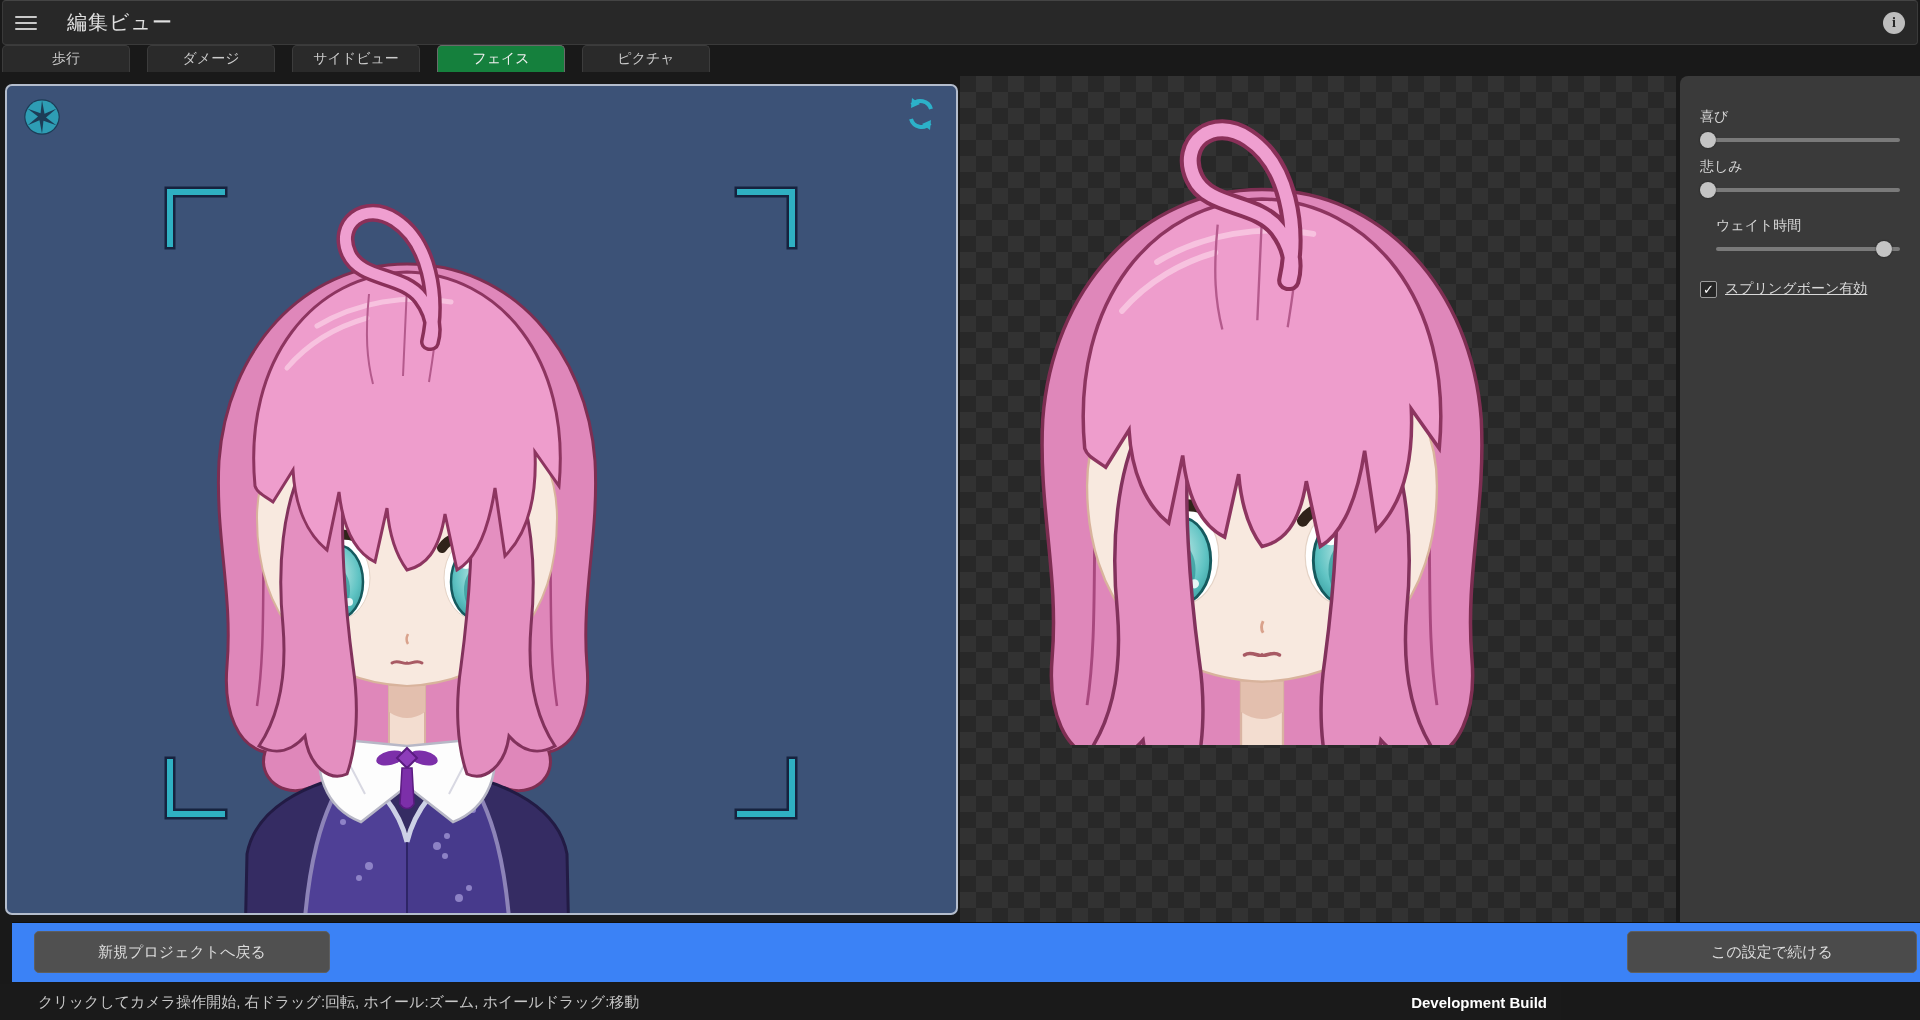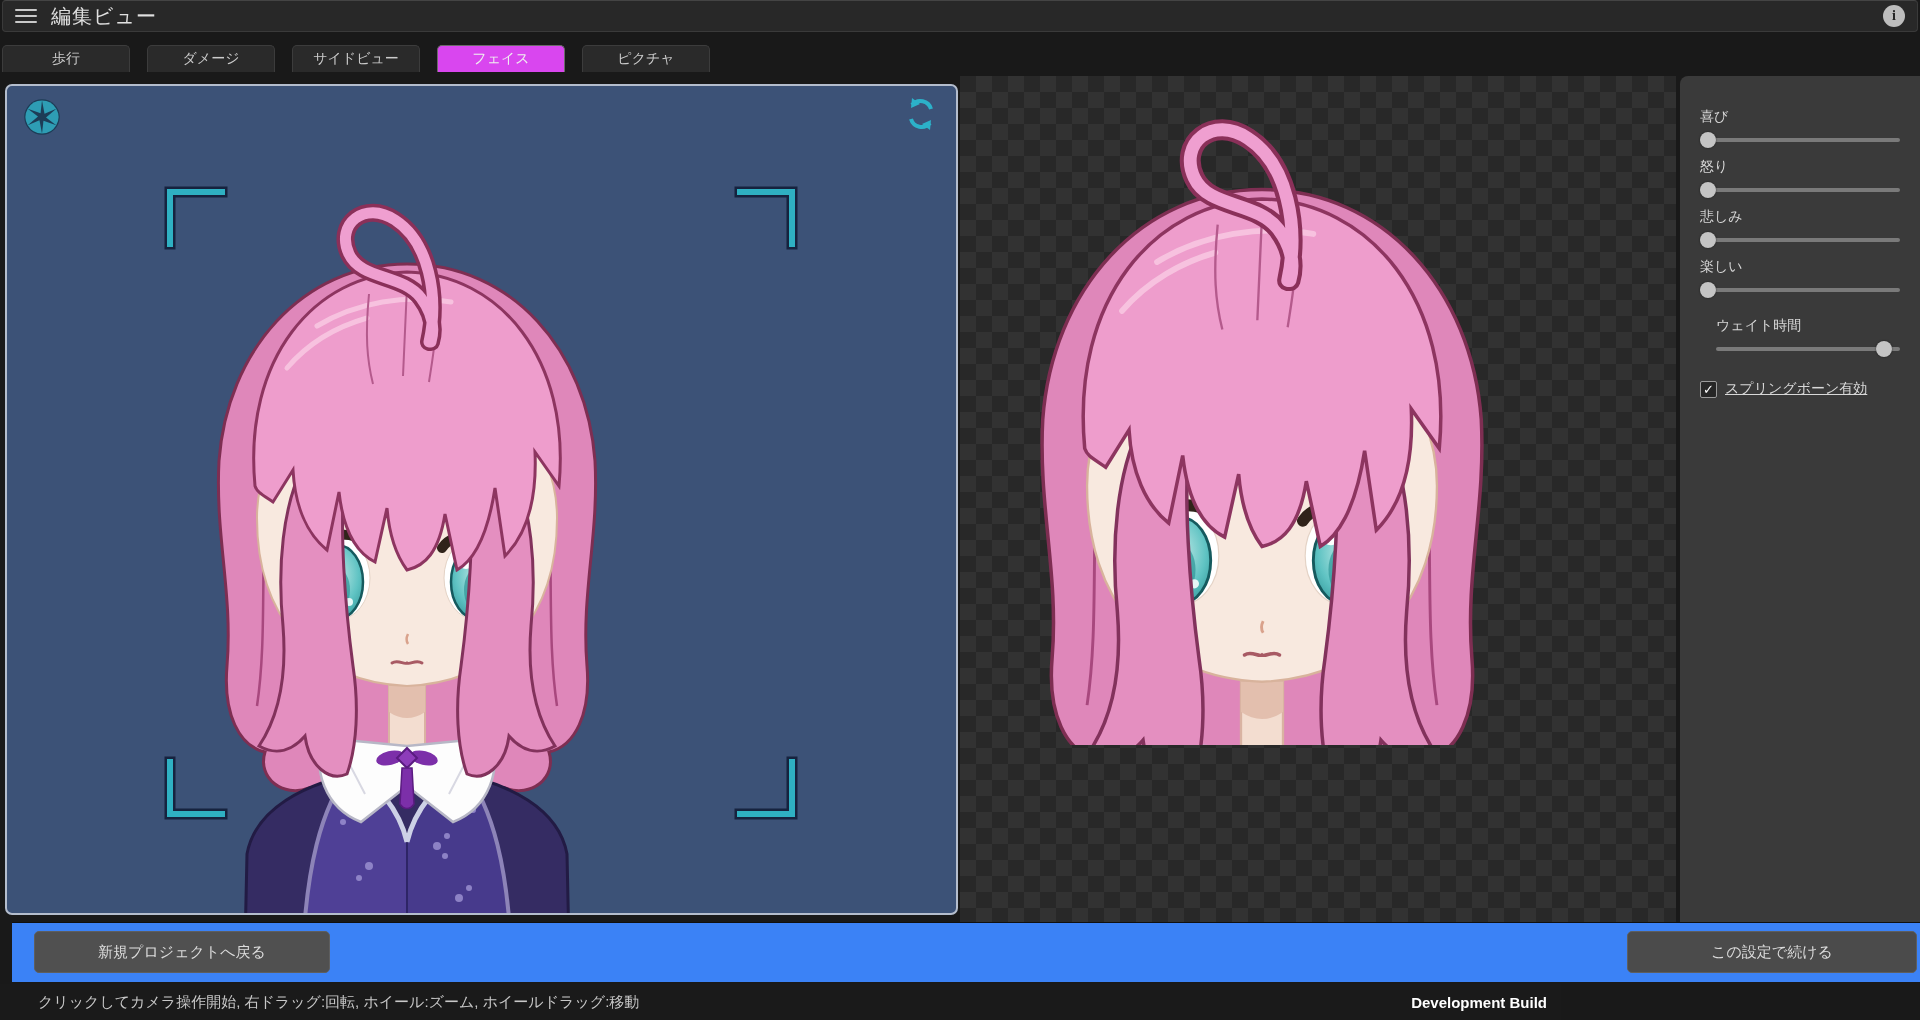--- a/index.html
+++ b/index.html
@@ -4,41 +4,41 @@
 <style>
   * { margin:0; padding:0; box-sizing:border-box; }
   html,body { width:1920px; height:1020px; }
   body {
     position:relative; overflow:hidden; background:#191919;
     font-family:"Liberation Sans","DejaVu Sans",sans-serif; color:#d9d9d9;
     -webkit-font-smoothing:antialiased;
   }
   
   .header {
-    position:absolute; left:2px; top:0; right:2px; height:32px;
+    position:absolute; left:2px; top:0; right:2px; height:45px;
     background:#282828; border:1px solid #3a3a3a; border-top-color:#444;
-    border-radius:4px; display:flex; align-items:center; padding:0 12px;
+    border-radius:4px; display:flex; align-items:center; padding:0 12px;gap:16px;
   }
   .hamburger { width:22px; display:flex; flex-direction:column; gap:4px; cursor:pointer; margin-right:14px; }
   .hamburger span { display:block; height:2px; background:#c9c9c9; border-radius:1px; }
   .header-title { font-size:20px; color:#e0e0e0; letter-spacing:1px; }
   .info-btn {
     margin-left:auto; width:22px; height:22px; border-radius:50%;
     background:#bdbdbd; color:#262626; font-weight:bold; font-size:14px;
     display:flex; align-items:center; justify-content:center; cursor:pointer;
     font-family:"Liberation Serif","DejaVu Serif",serif;
   }
   
   .tabbar { position:absolute; left:2px; top:45px; height:27px; display:flex; gap:17px; }
   .tab {
     width:128px; height:27px; background:#2a2a2a; border:1px solid #3c3c3c; border-bottom:none;
     border-radius:5px 5px 0 0; color:#cccccc; font-size:14px;
     display:flex; align-items:center; justify-content:center; cursor:pointer;
   }
-  .tab.active { background:#d946ef; color:#efefef; border-color:#6a6a6a; }
+  .tab.active { background:#15803d; color:#efefef; border-color:#6a6a6a; }
   
   .viewport {
     position:absolute; left:5px; top:84px; width:953px; height:831px;
     background:#3c5277; border:2px solid #b4bdcd; border-radius:7px; overflow:hidden;
   }
   .vp-overlay { position:absolute; inset:0; pointer-events:none; }
   .vp-icon { position:absolute; cursor:pointer; }
   .char-svg { position:absolute; }
   
   .checker-pane {
@@ -255,35 +255,21 @@
 
 <div class="sidebar">
   <div class="slider-block">
     <div class="slider-label">喜び</div>
     <div class="slider-track-row">
       <div class="slider-track"></div>
         <div class="slider-thumb" style="left: calc(0% + 0px);"></div>
     </div>
   </div>
   <div class="slider-block">
-    <div class="slider-label">怒り</div>
-    <div class="slider-track-row">
-      <div class="slider-track"></div>
-        <div class="slider-thumb" style="left: calc(0% + 0px);"></div>
-    </div>
-  </div>
-  <div class="slider-block">
     <div class="slider-label">悲しみ</div>
-    <div class="slider-track-row">
-      <div class="slider-track"></div>
-        <div class="slider-thumb" style="left: calc(0% + 0px);"></div>
-    </div>
-  </div>
-  <div class="slider-block">
-    <div class="slider-label">楽しい</div>
     <div class="slider-track-row">
       <div class="slider-track"></div>
         <div class="slider-thumb" style="left: calc(0% + 0px);"></div>
     </div>
   </div>
   <div class="slider-block wait-block">
     <div class="slider-label">ウェイト時間</div>
     <div class="slider-track-row">
       <div class="slider-track"></div>
         <div class="slider-thumb" style="left: calc(95% - 15.2px);"></div>

